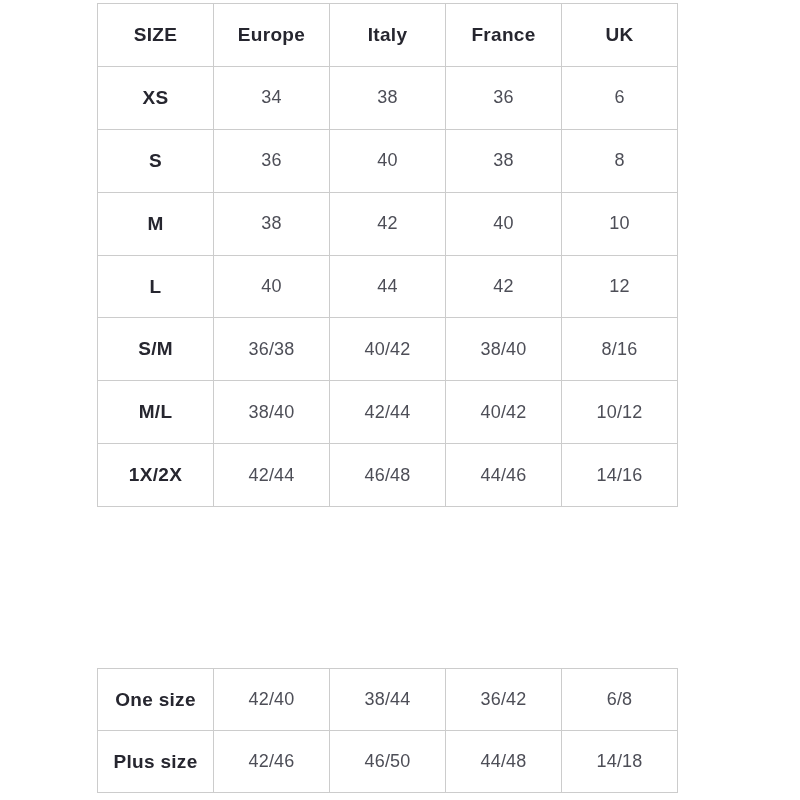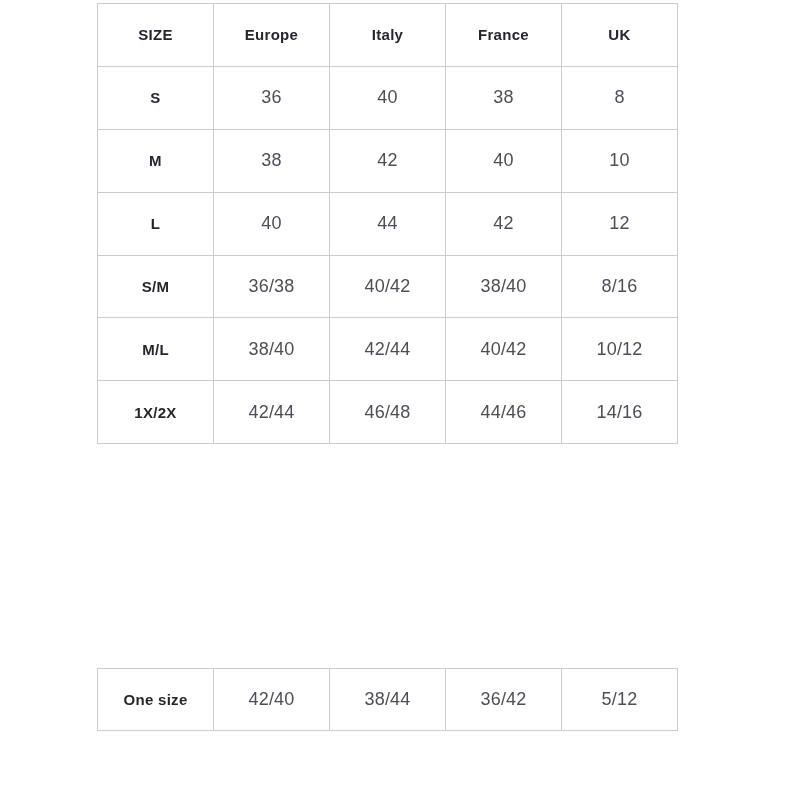--- a/index.html
+++ b/index.html
@@ -32,21 +32,21 @@
     text-align: center;
     vertical-align: middle;
     padding: 0;
     overflow: hidden;
     white-space: nowrap;
   }
   .size-table.main tr { height: 62.9px; }
   .size-table.extra tr { height: 62px; }
   .size-table th {
     font-weight: 700;
-    font-size: 15px;
+    font-size: 19px;
     letter-spacing: 0.3px;
     color: #26262f;
   }
   .size-table td {
     font-weight: 400;
     font-size: 18px;
     letter-spacing: 0.2px;
     color: #4d4e57;
   }
 </style>
@@ -59,20 +59,27 @@
     <thead>
         <tr>
           <th>SIZE</th>
           <th>Europe</th>
           <th>Italy</th>
           <th>France</th>
           <th>UK</th>
         </tr>
       </thead>
     <tbody>
+        <tr>
+          <th>XS</th>
+          <td>34</td>
+          <td>38</td>
+          <td>36</td>
+          <td>6</td>
+        </tr>
         <tr>
           <th>S</th>
           <td>36</td>
           <td>40</td>
           <td>38</td>
           <td>8</td>
         </tr>
         <tr>
           <th>M</th>
           <td>38</td>
@@ -111,18 +118,25 @@
       </tbody>
   </table>
 
   <table class="size-table extra">
     <tbody>
         <tr>
           <th>One size</th>
           <td>42/40</td>
           <td>38/44</td>
           <td>36/42</td>
-          <td>5/12</td>
+          <td>6/8</td>
+        </tr>
+        <tr>
+          <th>Plus size</th>
+          <td>42/46</td>
+          <td>46/50</td>
+          <td>44/48</td>
+          <td>14/18</td>
         </tr>
       </tbody>
   </table>
 
 </div>
 
 </body></html>

